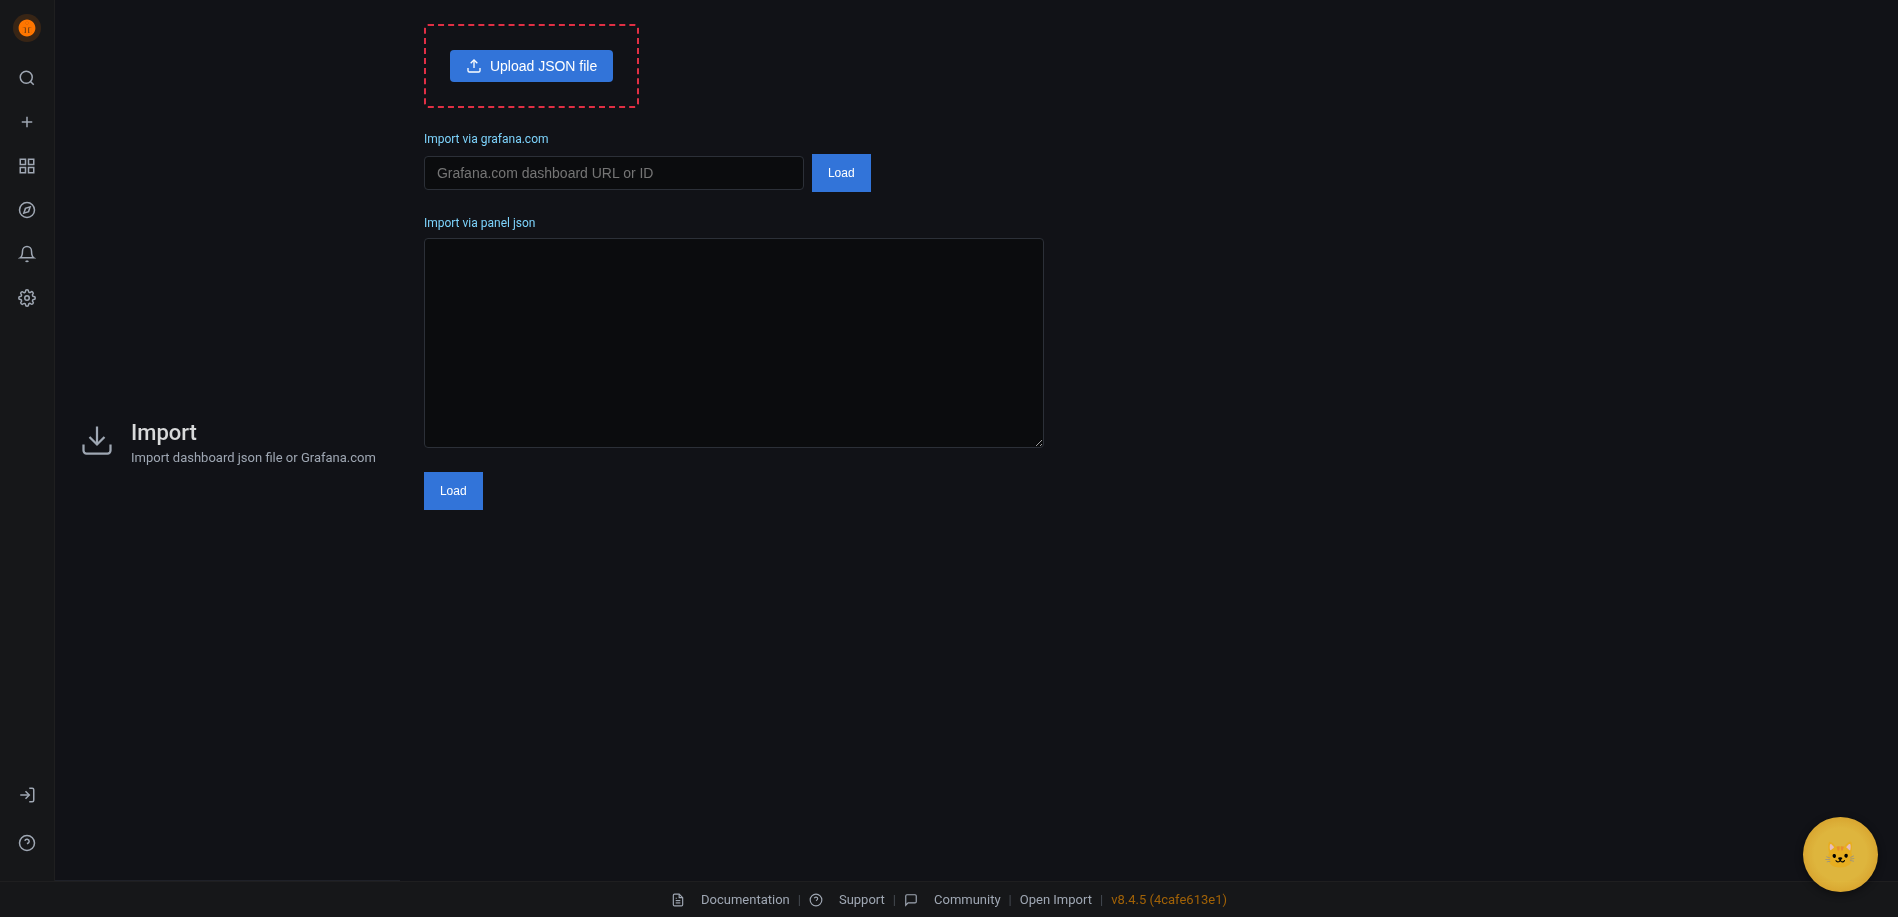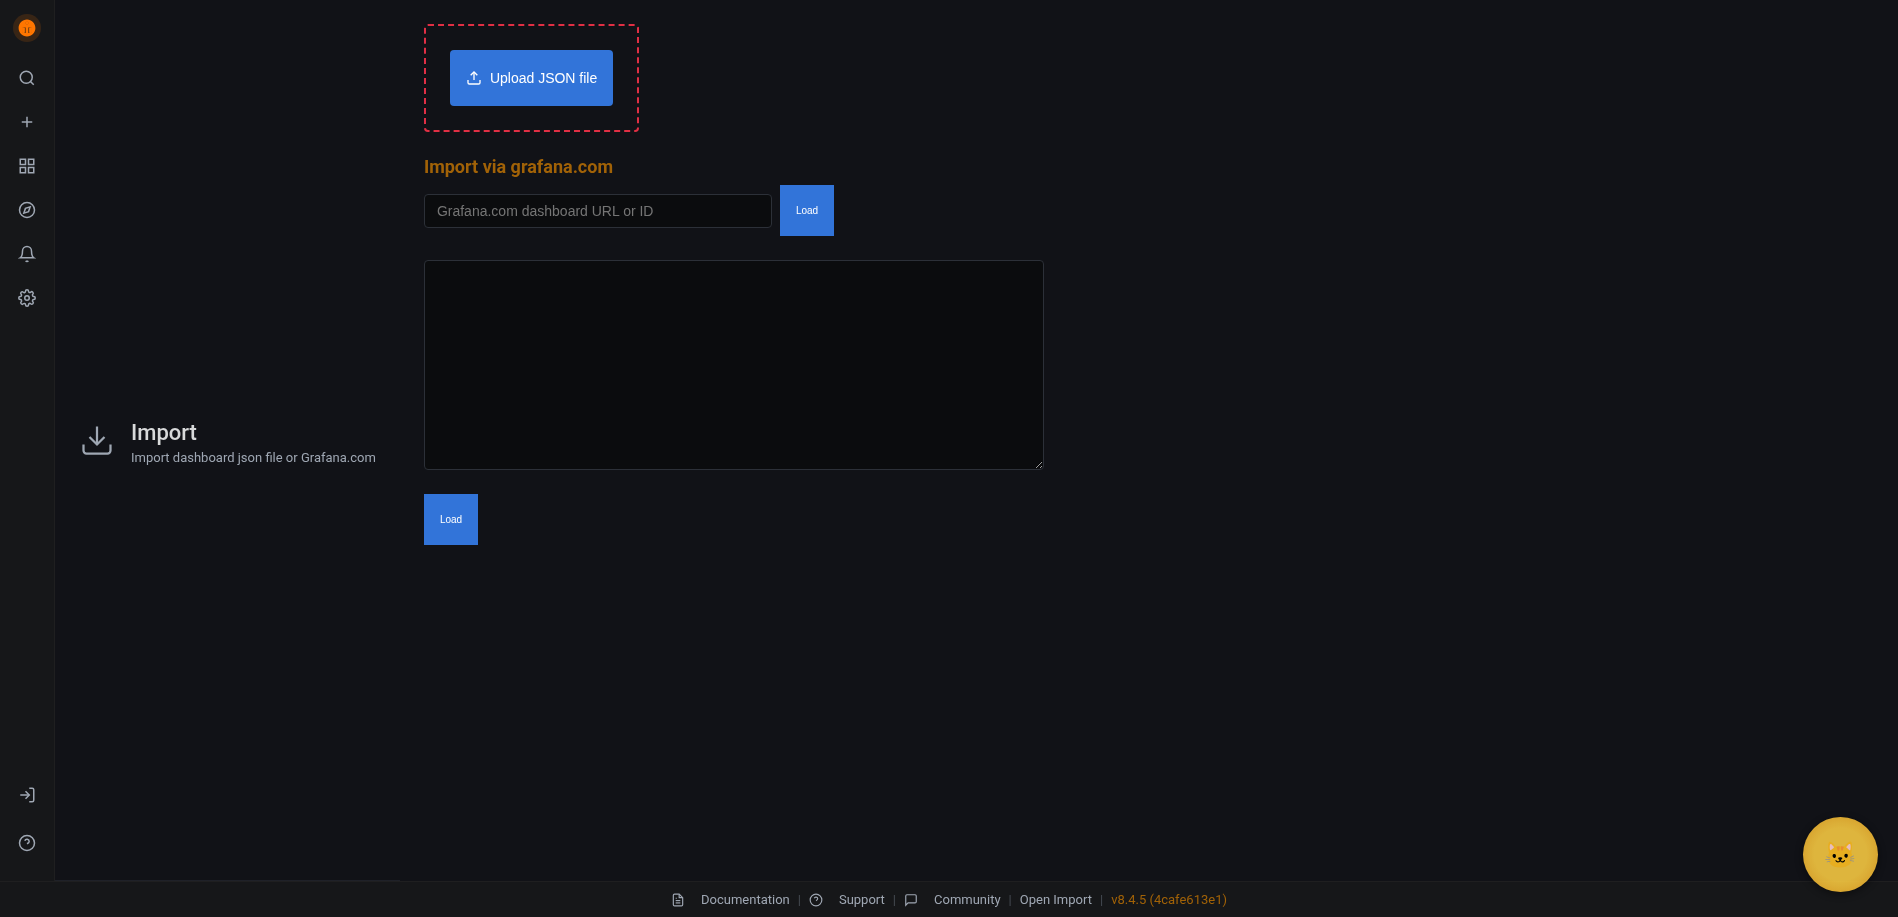--- a/index.html
+++ b/index.html
@@ -120,73 +120,73 @@
       padding: 24px;
       display: inline-flex;
       margin-bottom: 24px;
       background: transparent;
     }
 
     .upload-btn {
       background: #3274d9;
       color: #fff;
       border: none;
-      padding: 20px 16px;
+      padding: 8px 16px;
       border-radius: 4px;
       cursor: pointer;
       font-size: 14px;
       display: flex;
       align-items: center;
       gap: 8px;
       font-weight: 500;
     }
 
     .upload-btn svg {
       width: 16px;
       height: 16px;
     }
 
     
     .section-label {
-      font-size: 18px;
-      color: #a16207;
+      font-size: 12px;
+      color: #7dd3fc;
       margin-bottom: 8px;
-      font-weight: 700;
+      font-weight: 400;
     }
 
     
     .import-section {
       margin-bottom: 24px;
     }
 
     .input-row {
       display: flex;
       gap: 8px;
       align-items: center;
     }
 
     .text-input {
       background: #0b0c0e;
       border: 1px solid #2c3038;
       border-radius: 4px;
       color: #9fa7b3;
       padding: 8px 12px;
       font-size: 14px;
-      width: 348px;
+      width: 380px;
       outline: none;
     }
 
     .load-btn {
       background: #3274d9;
       color: #fff;
       border: none;
-      padding: 20px 16px;
+      padding: 12px 16px;
       border-radius: 0;
       cursor: pointer;
-      font-size: 10px;
+      font-size: 12px;
       font-weight: 500;
     }
 
     
     .json-section {
       margin-bottom: 24px;
     }
 
     .json-textarea {
       background: #0b0c0e;
@@ -377,20 +377,21 @@
         <div class="input-row">
           <input type="text" class="text-input" placeholder="Grafana.com dashboard URL or ID" style="">
           <button class="load-btn">
             <span>Load</span>
           </button>
         </div>
       </div>
 
       
       <div class="json-section">
+        <div class="section-label">Import via panel json</div>
         <textarea class="json-textarea" style=""></textarea>
       </div>
 
       
       <button class="load-btn">
         <span>Load</span>
       </button>
 
     </div>
   </div>

